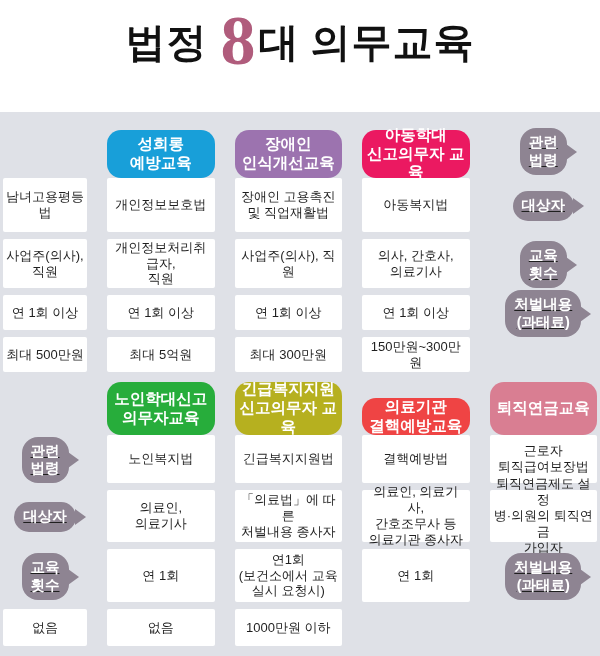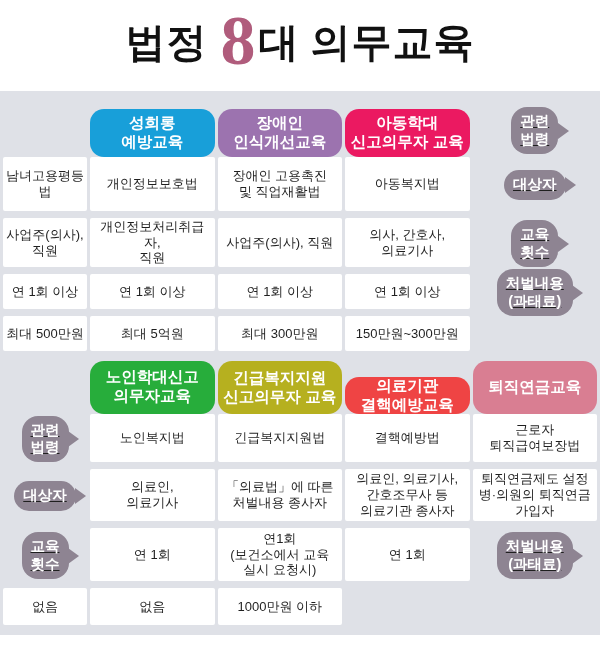--- a/index.html
+++ b/index.html
@@ -1,35 +1,35 @@
 <!DOCTYPE html>
 <html><head>
 <meta charset="utf-8">
 <style>
   html,body{margin:0;padding:0;}
   body{
     width:600px;height:656px;overflow:hidden;background:#ffffff;
     font-family:"Liberation Sans", sans-serif;color:#1f1f1f;
   }
   
-  .masthead{height:91px;background:#ffffff;text-align:center;padding-top:10px;box-sizing:border-box;}
+  .masthead{height:112px;background:#ffffff;text-align:center;padding-top:10px;box-sizing:border-box;}
   .masthead h1{
     margin:0;font-family:"Liberation Serif", serif;font-weight:bold;
     font-size:40px;letter-spacing:1px;color:#111;line-height:62px;
   }
   .big8{
     font-size:70px;color:#b05c7c;vertical-align:-8px;padding:0 2px;font-weight:bold;
   }
   .subtitle{margin:2px 0 0 0;font-size:19px;color:#1c1c1c;letter-spacing:0.5px;}
   
   .board{background:#dfe1e7;height:544px;box-sizing:border-box;padding:18px 3px 0 3px;}
   .table{
     display:grid;
     grid-template-columns:84px repeat(4,1fr);
-    column-gap:3px;
+    column-gap:20px;
   }
   .t1{grid-template-rows:48px 61px 56px 42px 35px;}
   .t2{grid-template-rows:53px 55px 59px 60px 37px;margin-top:10px;}
   .hdr{
     border-radius:14px;
     color:#fff;font-weight:bold;font-size:15.5px;line-height:1.22;
     display:flex;align-items:center;justify-content:center;text-align:center;
     white-space:pre-line;padding:2px 2px;box-sizing:border-box;
   }
   .cell{
@@ -107,21 +107,21 @@
 (과태료)</div>
       </div>
     <div class="cell">최대 500만원</div>
     <div class="cell">최대 5억원</div>
     <div class="cell">최대 300만원</div>
     <div class="cell">150만원~300만원</div>
   </section>
 
   <section class="table t2">
     <div class="labcell"></div>
-    <div class="hdr" style="background: rgb(39, 173, 59); font-family: Liberation Mono, monospace;">노인학대신고
+    <div class="hdr" style="background: rgb(39, 173, 59);">노인학대신고
 의무자교육</div>
     <div class="hdr" style="background: rgb(182, 176, 31);">긴급복지지원
 신고의무자 교육</div>
     <div class="hdr" style="background: #ef4444; margin-top: 16px;">의료기관
 결핵예방교육</div>
     <div class="hdr" style="background: rgb(217, 126, 146);">퇴직연금교육</div>
 
     <div class="labcell">
         <div class="bubble">관련
 법령</div>

